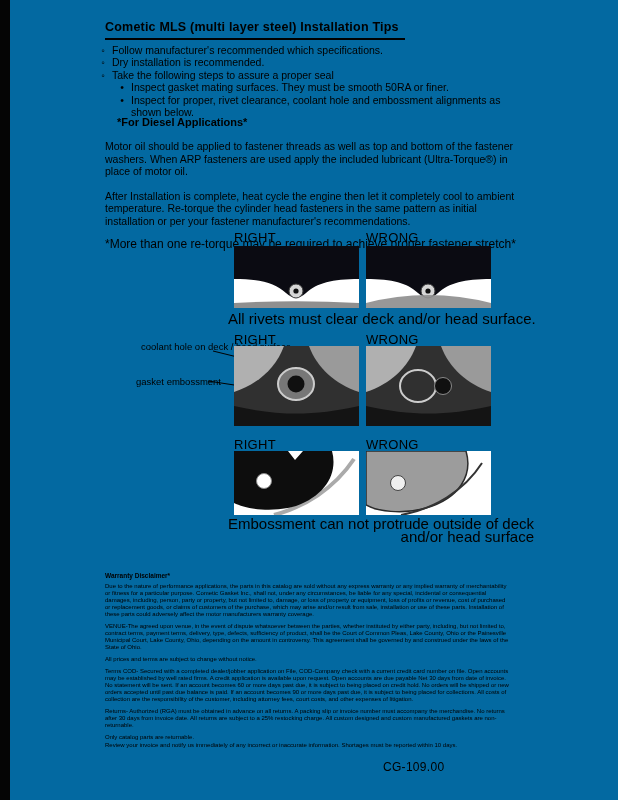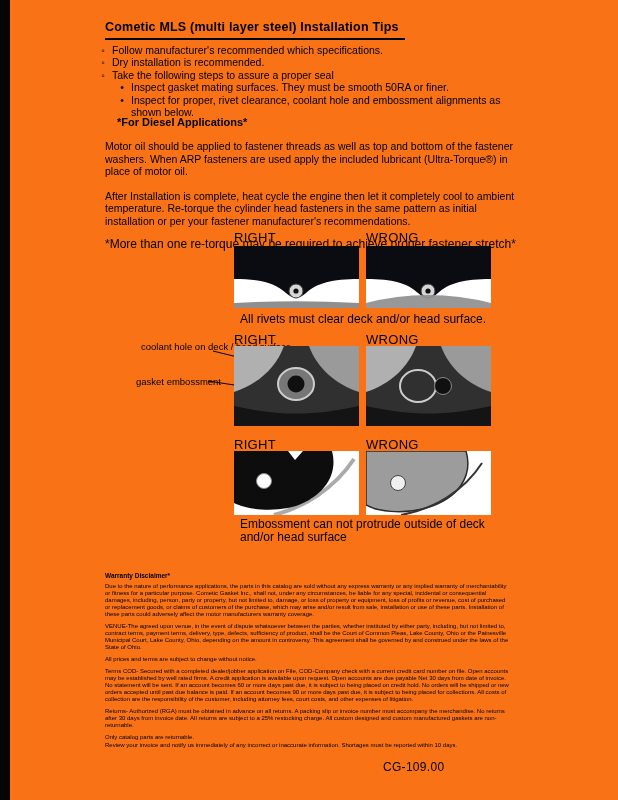--- a/index.html
+++ b/index.html
@@ -1,38 +1,38 @@
 <!DOCTYPE html>
 <html><head>
 <meta charset="utf-8">
 <style>
   html,body{margin:0;padding:0;background:#e8e8e8;}
   .page{
-    position:relative;width:618px;height:800px;background:#f97316;
+    position:relative;width:618px;height:800px;background:#0369a1;
     font-family:"Liberation Sans",sans-serif;color:#000;overflow:hidden;
     margin:0 auto;
   }
   .edge-bar{position:absolute;left:0;top:0;width:10px;height:800px;background:#050505;}
   .title{
     position:absolute;left:105px;top:20px;margin:0;
     font-size:12.5px;font-weight:bold;letter-spacing:.2px;
     border-bottom:2px solid #000;padding-bottom:4px;padding-right:6px;
   }
   .bullets{position:absolute;left:99px;top:44px;width:430px;font-size:10.5px;}
   .b-row{display:flex;gap:5px;line-height:12.4px;}
   .b-row.sub{margin-left:19px;}
   .marker{flex:0 0 auto;width:8px;text-align:center;}
   .diesel{position:absolute;left:105px;top:116px;width:414px;}
   .diesel-heading{font-size:11px;font-weight:bold;margin:0 0 8px 12px;}
   .diesel p{font-size:10.5px;line-height:12.6px;margin:12px 0 9px 0;}
   .note{font-size:12px;margin-top:3px;}
   .rw-header{position:absolute;width:125px;text-align:left;font-size:13px;letter-spacing:.3px;}
   .fig{position:absolute;width:125px;}
   .fig svg{display:block;}
-  .caption{position:absolute;left:240px;font-size:12px;line-height:12.5px;}
+  .caption{position:absolute;left:228px;font-size:15px;line-height:12.5px;text-align:right;}
   .pointer-label{position:absolute;font-size:9.5px;line-height:11px;}
   .preline{white-space:pre-line;}
   .warranty{position:absolute;left:105px;top:572px;width:406px;}
   .warranty-heading{font-size:6.5px;font-weight:bold;margin:0 0 4px 0;}
   .warranty p{font-size:6px;line-height:7px;margin:0 0 5px 0;}
   .footer-code{position:absolute;left:383px;top:760px;font-size:12px;letter-spacing:.3px;}
 </style>
 </head>
 <body>
 

